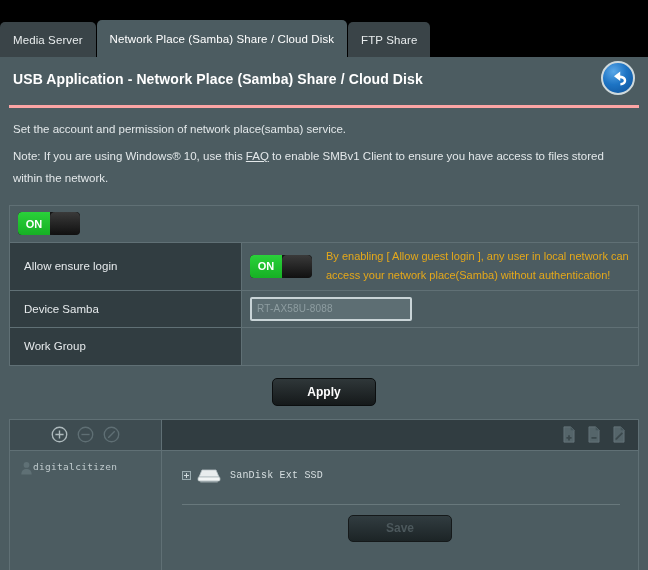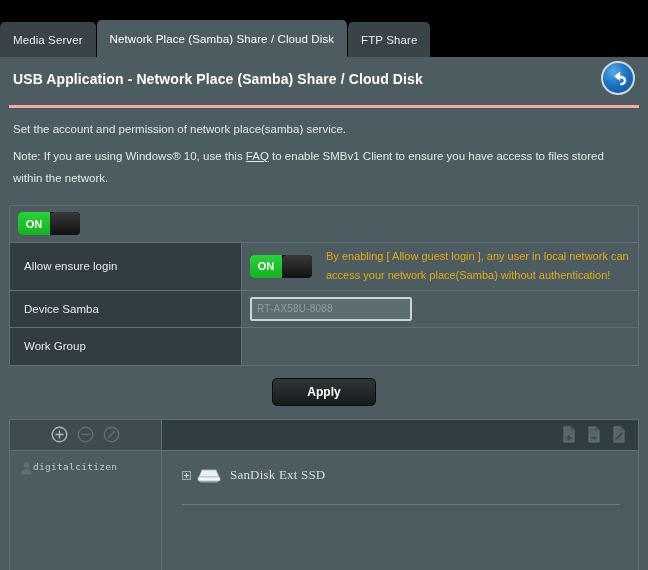--- a/index.html
+++ b/index.html
@@ -296,22 +296,22 @@
     flex: none;
   }
   .expander::before, .expander::after {
     content: "";
     position: absolute;
     background: #cfd9dc;
   }
   .expander::before { left: 1px; top: 3px; width: 5px; height: 1px; }
   .expander::after { left: 3px; top: 1px; width: 1px; height: 5px; }
   .disk-label {
-    font-family: Liberation Serif, serif;
-    font-size: 13px;
+    font-family: Liberation Mono, monospace;
+    font-size: 10px;
     color: #d7dfe1;
     letter-spacing: 0.2px;
     margin-left: 3px;
   }
 
   .divider {
     margin: 20px 8px 0 10px;
     height: 1px;
     background: #68787c;
   }
@@ -455,18 +455,21 @@
             <svg width="26" height="17" viewBox="0 0 26 17">
               <path d="M3 10 L6 3 H20 L23 10 Z" fill="#e9edee" stroke="#b9c3c6" stroke-width="0.8"></path>
               <rect x="2" y="10" width="22" height="4" rx="1.2" fill="#f2f5f5" stroke="#aab5b8" stroke-width="0.8"></rect>
               <rect x="4" y="14" width="18" height="1.6" rx="0.8" fill="#9aa6aa"></rect>
             </svg>
             <span class="disk-label">SanDisk Ext SSD</span>
           </div>
 
           <div class="divider"></div>
 
+          <div class="save-wrap">
+            <button class="btn-save">Save</button>
+          </div>
         </div>
       </div>
     </div>
 
   </div>
 </div>
 
 </body></html>

